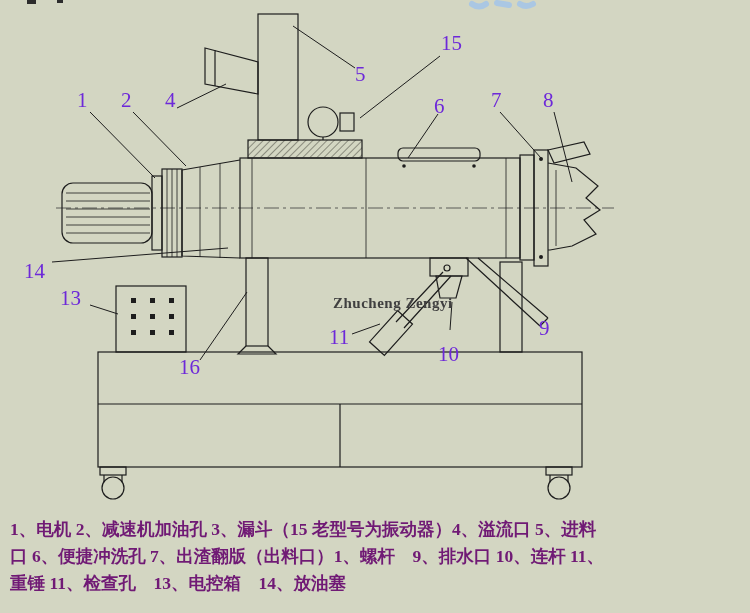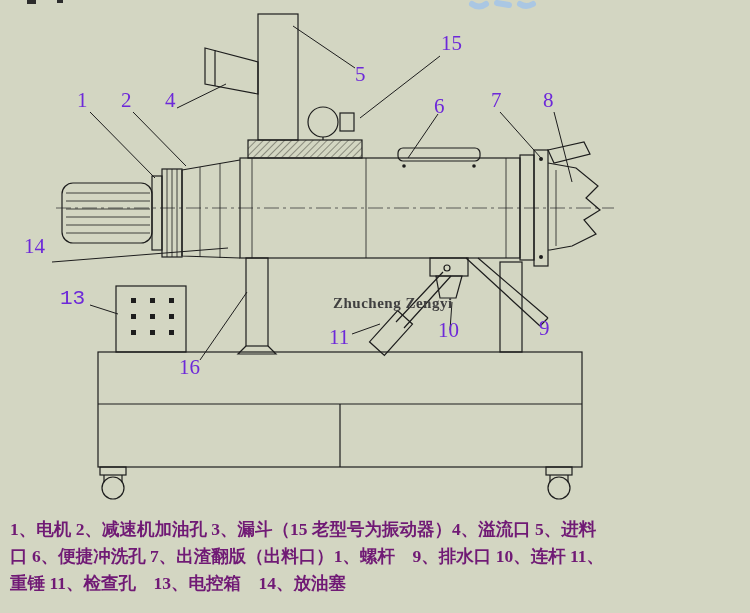--- a/index.html
+++ b/index.html
@@ -187,25 +187,25 @@
   </svg>
 
   <div class="num" style="left:77px;  top:90px;">1</div>
   <div class="num" style="left:121px; top:90px;">2</div>
   <div class="num" style="left:165px; top:90px;">4</div>
   <div class="num" style="left:355px; top:64px;">5</div>
   <div class="num" style="left:441px; top:33px;">15</div>
   <div class="num" style="left:434px; top:96px;">6</div>
   <div class="num" style="left:491px; top:90px;">7</div>
   <div class="num" style="left:543px; top:90px;">8</div>
-  <div class="num" style="left:24px;  top:236px;">14</div>
-  <div class="num" style="left:60px;  top:288px;font-family:Liberation Mono, monospace;">13</div>
+  <div class="num" style="left:24px;  top:261px;">14</div>
+  <div class="num" style="left:60px;  top:288px;">13</div>
   <div class="num" style="left:179px; top:357px;">16</div>
   <div class="num" style="left:329px; top:327px;text-align:center;">11</div>
-  <div class="num" style="left:438px; top:320px;">10</div>
+  <div class="num" style="left:438px; top:344px;">10</div>
   <div class="num" style="left:539px; top:318px;">9</div>
 
   <div class="watermark">Zhucheng Zengyi</div>
 
   <div class="caption">
     <div>1、电机 2、减速机加油孔 3、漏斗（15 老型号为振动器）4、溢流口 5、进料</div>
     <div>口 6、便捷冲洗孔 7、出渣翻版（出料口）1、螺杆　9、排水口 10、连杆 11、</div>
     <div>重锤 11、检查孔　13、电控箱　14、放油塞</div>
   </div>
 

